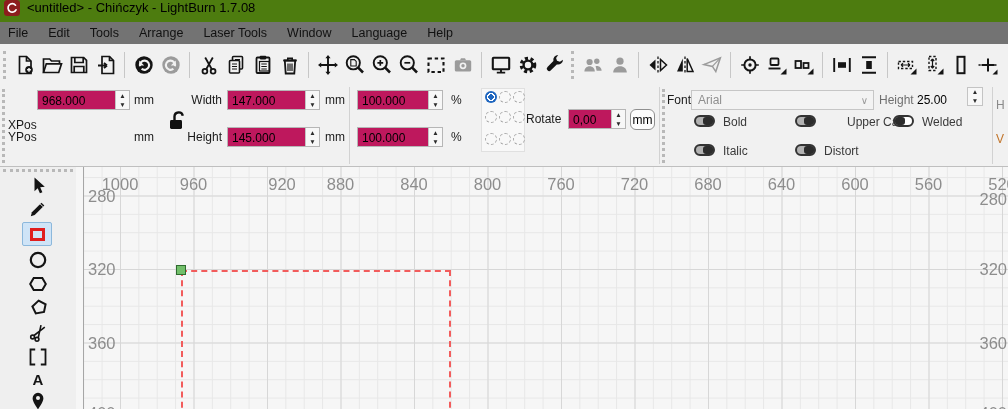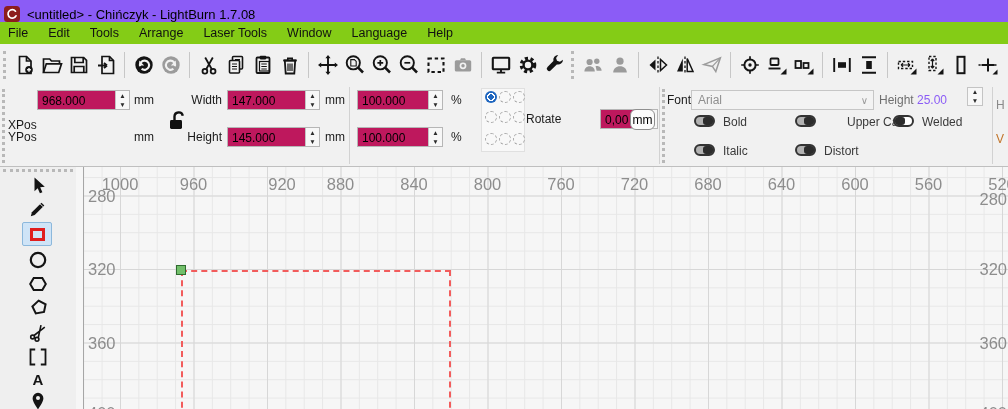--- a/index.html
+++ b/index.html
@@ -1,23 +1,23 @@
 <!DOCTYPE html>
 <html><head>
 <meta charset="utf-8">
 <style>
   html,body{margin:0;padding:0;background:#ddd;}
   .window{position:relative;width:1008px;height:409px;background:#ffffff;overflow:hidden;
           font-family:"Liberation Sans","DejaVu Sans",sans-serif;color:#111;}
   
-  .titlebar{position:absolute;left:0;top:0;width:100%;height:22px;background:#8b5cf6;display:flex;align-items:flex-end;}
+  .titlebar{position:absolute;left:0;top:0;width:100%;height:22px;background:#4d7c0f;display:flex;align-items:flex-start;}
   .titlebar .logo{margin-left:4px;width:16px;height:16px;flex:0 0 auto;}
   .titlebar .title{margin-left:7px;font-size:13px;color:#000;white-space:nowrap;}
   
-  .menubar{position:absolute;left:0;top:22px;width:100%;height:22px;background:#84cc16;display:flex;align-items:center;font-size:12.5px;}
+  .menubar{position:absolute;left:0;top:22px;width:100%;height:22px;background:#737373;display:flex;align-items:center;font-size:12.5px;}
   .menubar .mi{padding:2px 10px;cursor:default;}
   .menubar .mi:first-child{margin-left:0px;padding-left:8px;}
   
   .toolbar{position:absolute;left:0;top:44px;width:100%;height:41px;background:#f1f1f1;border-bottom:1px solid #e2e2e2;
            display:flex;align-items:center;}
   .tb{width:27px;height:32px;display:flex;align-items:center;justify-content:center;color:#141414;flex:0 0 auto;}
   .tb.dis{color:#9b9b9b;}
   .tb svg{stroke:currentColor;fill:none;}
   .tsep{width:1px;height:26px;background:#c7c7c7;margin:0 5px;flex:0 0 auto;}
   .tdots{width:0;height:28px;border-left:3px dotted #b8b8b8;margin:0 5px 0 3px;flex:0 0 auto;}
@@ -38,21 +38,21 @@
   .combo{position:absolute;left:691px;top:5px;width:183px;height:20px;border:1px solid #c6c6c6;background:#f3f3f3;box-sizing:border-box;
          display:flex;align-items:center;color:#8f8f8f;}
   .combo .cval{flex:1;padding-left:6px;font-size:12px;}
   .combo .chev{padding-right:5px;font-size:10px;color:#9a9a9a;}
   .switch{position:absolute;width:21px;height:12px;border:2px solid #333;border-radius:7px;background:#b2b2b2;box-sizing:border-box;}
   .switch i{position:absolute;top:0;bottom:0;width:10px;background:#2c2c2c;border-radius:3px;}
   .switch.k-right i{right:0;}
   .switch.k-left i{left:0;}
   .switch.track-white{background:#fff;}
   .tglbl{position:absolute;font-size:12px;color:#3a3a3a;}
-  .flat{position:absolute;font-size:12px;color:#8b5cf6;}
+  .flat{position:absolute;font-size:12px;color:#000000;}
   .hspin{position:absolute;left:967px;top:2px;width:16px;height:19px;border:1px solid #c4c4c4;background:#f7f7f7;display:flex;flex-direction:column;box-sizing:border-box;}
   .hspin b{flex:1;font-weight:normal;font-size:6.5px;line-height:8px;text-align:center;color:#2b2b2b;}
   .clip{position:absolute;font-size:12px;}
   
   .palette{position:absolute;left:0;top:167px;width:76px;height:242px;background:#efefef;}
   .palette .handle{position:absolute;left:3px;top:2px;width:70px;border-top:3px dotted #b8b8b8;}
   .ptool{position:absolute;left:16px;width:44px;height:23px;display:flex;align-items:center;justify-content:center;color:#141414;}
   .ptool svg{stroke:currentColor;fill:none;}
   .ptool.sel{left:22px;width:30px;height:24px;background:#cfe4f7;border:1px solid #8cb8dc;border-radius:2px;box-sizing:border-box;}
   .redrect{width:15px;height:13px;border:3px solid #e01e1e;box-sizing:border-box;}
@@ -402,21 +402,21 @@
       <span class="radio" style="left:30.5px;top:2px;"></span>
       <span class="radio" style="left:2.5px;top:22px;"></span>
       <span class="radio" style="left:16.5px;top:22px;"></span>
       <span class="radio" style="left:30.5px;top:22px;"></span>
       <span class="radio" style="left:2.5px;top:44px;"></span>
       <span class="radio" style="left:16.5px;top:44px;"></span>
       <span class="radio" style="left:30.5px;top:44px;"></span>
     </div>
 
     <span class="lbl" style="left:526px;top:27px;">Rotate</span>
-    <div class="inputbox" style="left:568px;top:24px;width:58px;margin-left:32px;">
+    <div class="inputbox" style="left:568px;top:24px;width:58px;">
       <span class="val">0,00</span>
       <span class="spin">
           <b>▲</b>
           <b>▼</b>
         </span>
     </div>
 
     <div class="mmbtn">mm</div>
 
     <div class="vsep" style="left:659px;top:2px;height:77px;"></div>

